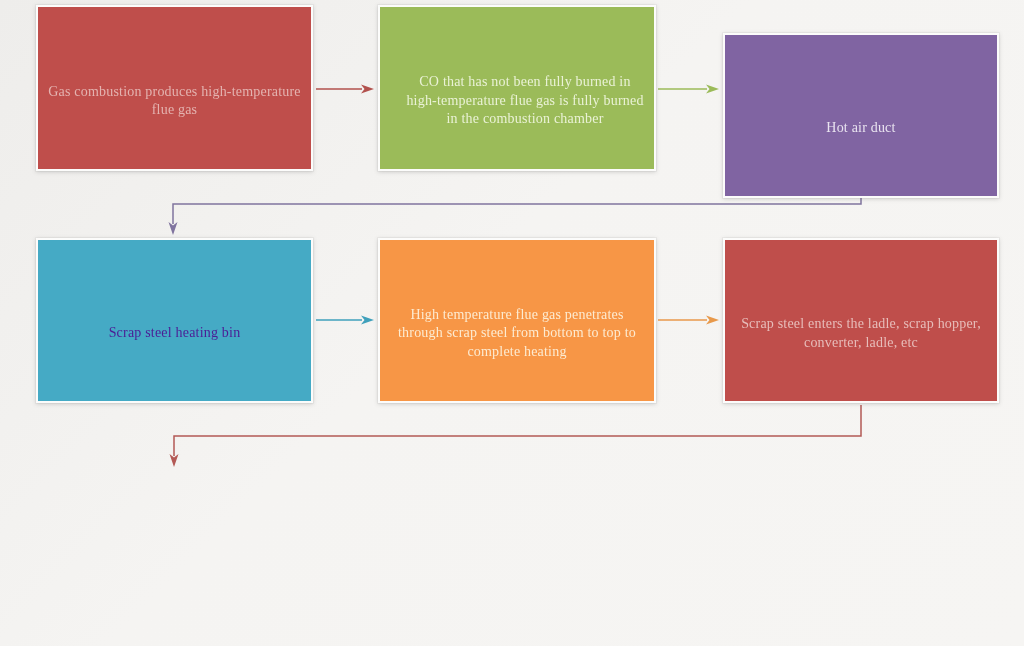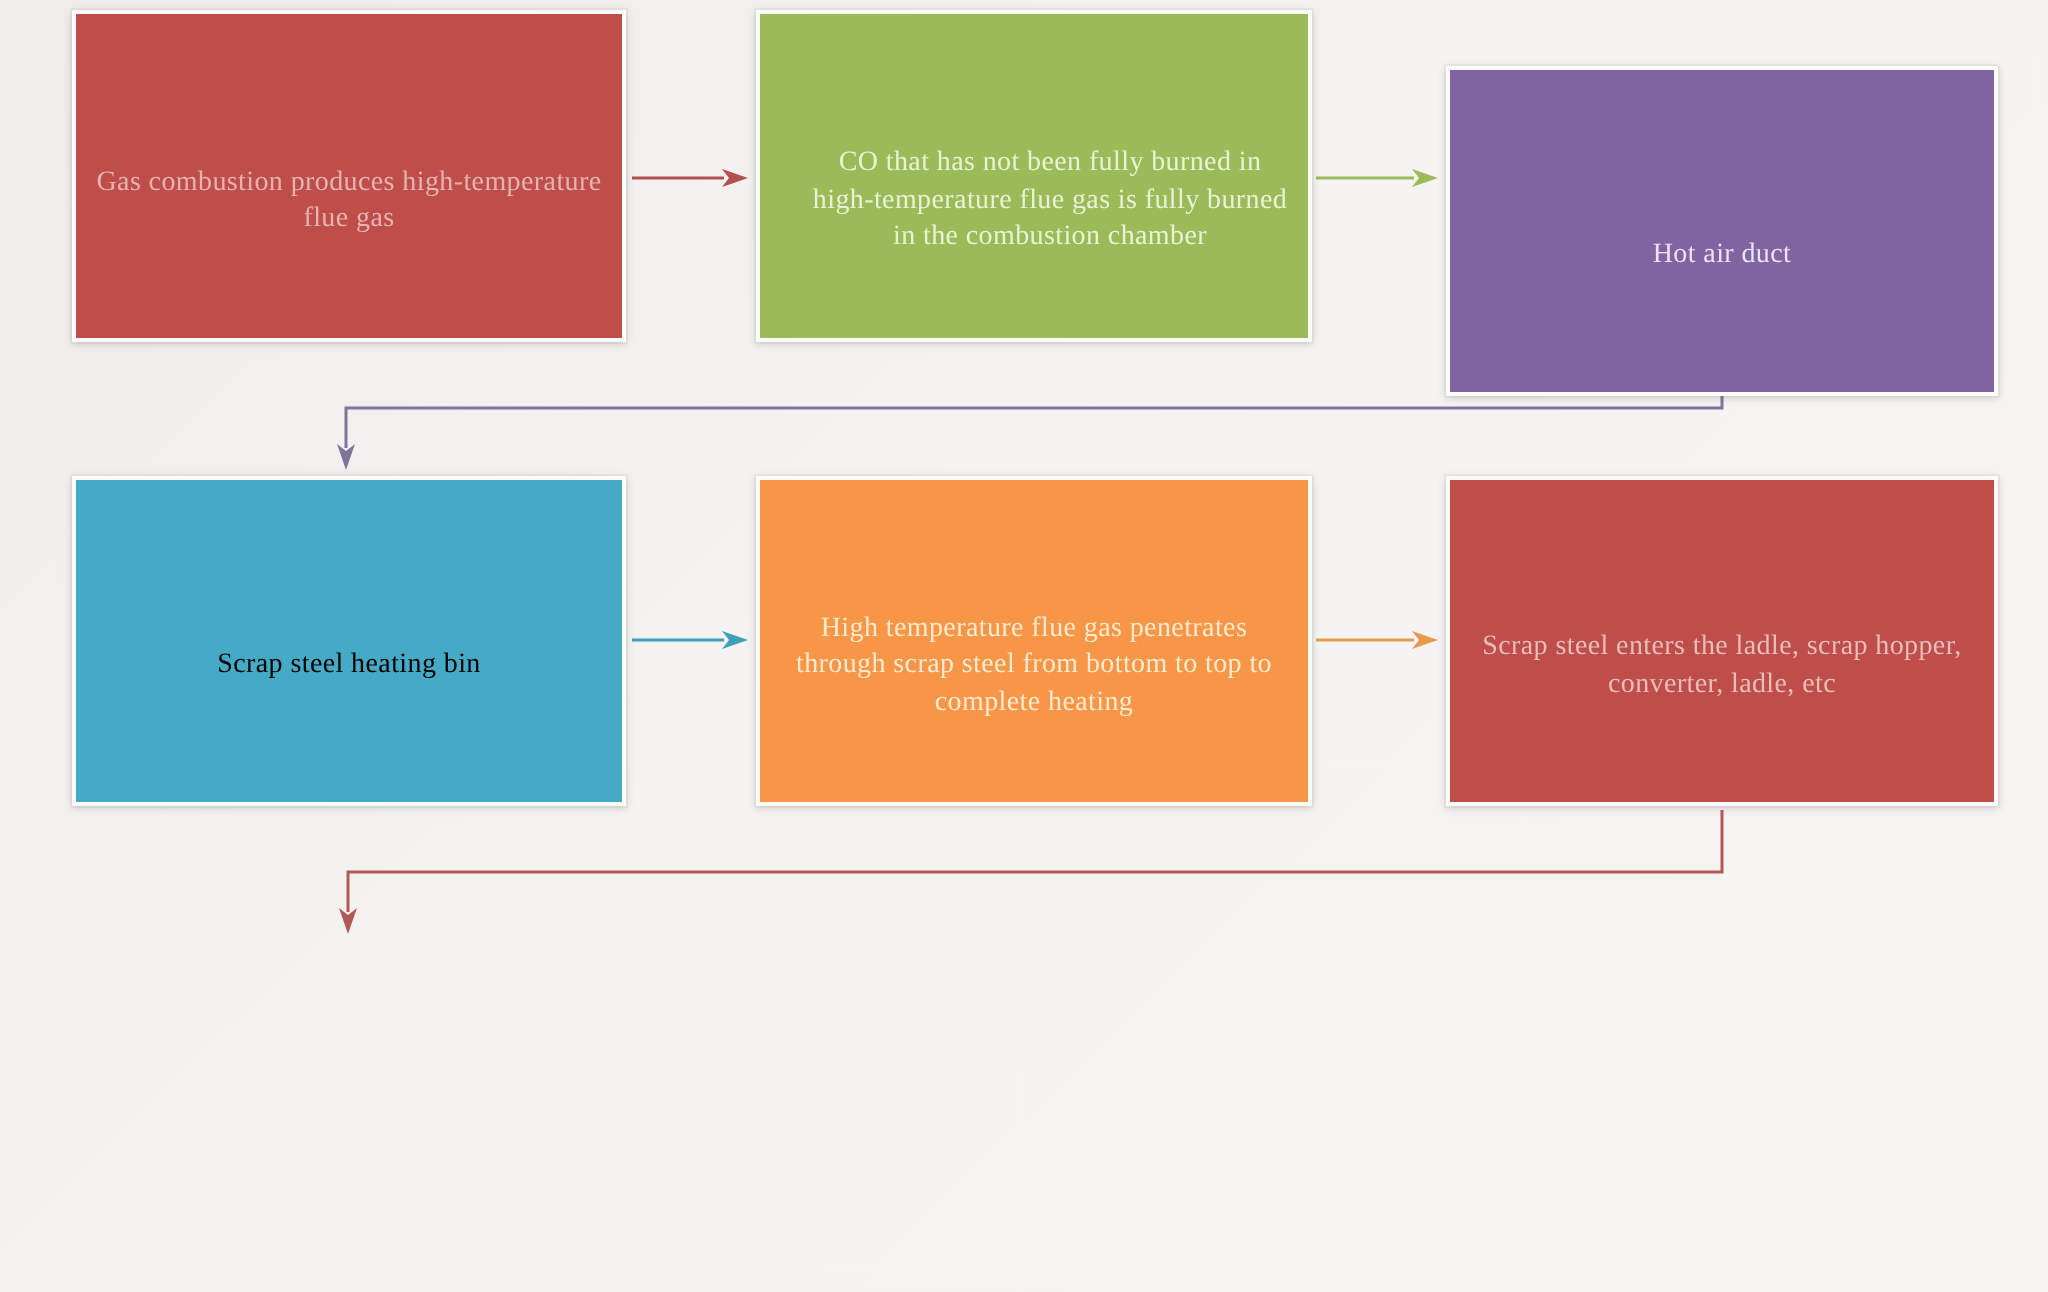--- a/index.html
+++ b/index.html
@@ -72,21 +72,21 @@
 
   <div class="node n0" style="background-color: rgb(191, 78, 75); color: rgb(228, 179, 176);">
     <span>Gas combustion produces high-temperature flue gas</span>
   </div>
   <div class="node n1" style="background-color: rgb(155, 187, 89); color: rgb(234, 242, 214); padding-left: 26px;">
     <span>CO that has not been fully burned in high-temperature flue gas is fully burned in the combustion chamber</span>
   </div>
   <div class="node n2" style="background-color: rgb(128, 100, 162); color: rgb(233, 228, 240);">
     <span>Hot air duct</span>
   </div>
-  <div class="node n3" style="background-color: rgb(69, 170, 197); color: #000000; font-family: Liberation Serif, serif;">
+  <div class="node n3" style="background-color: rgb(69, 170, 197); color: #4c1d95; font-family: Liberation Serif, serif;">
     <span>Scrap steel heating bin</span>
   </div>
   <div class="node n5" style="background-color: rgb(191, 78, 75); color: rgb(231, 189, 186);">
     <span>Scrap steel enters the ladle, scrap hopper, converter, ladle, etc</span>
   </div>
   <div class="node n4" style="background-color: rgb(247, 150, 70); color: rgb(253, 235, 209);">
     <span>High temperature flue gas penetrates through scrap steel from bottom to top to complete heating</span>
   </div>
 
 </div>

